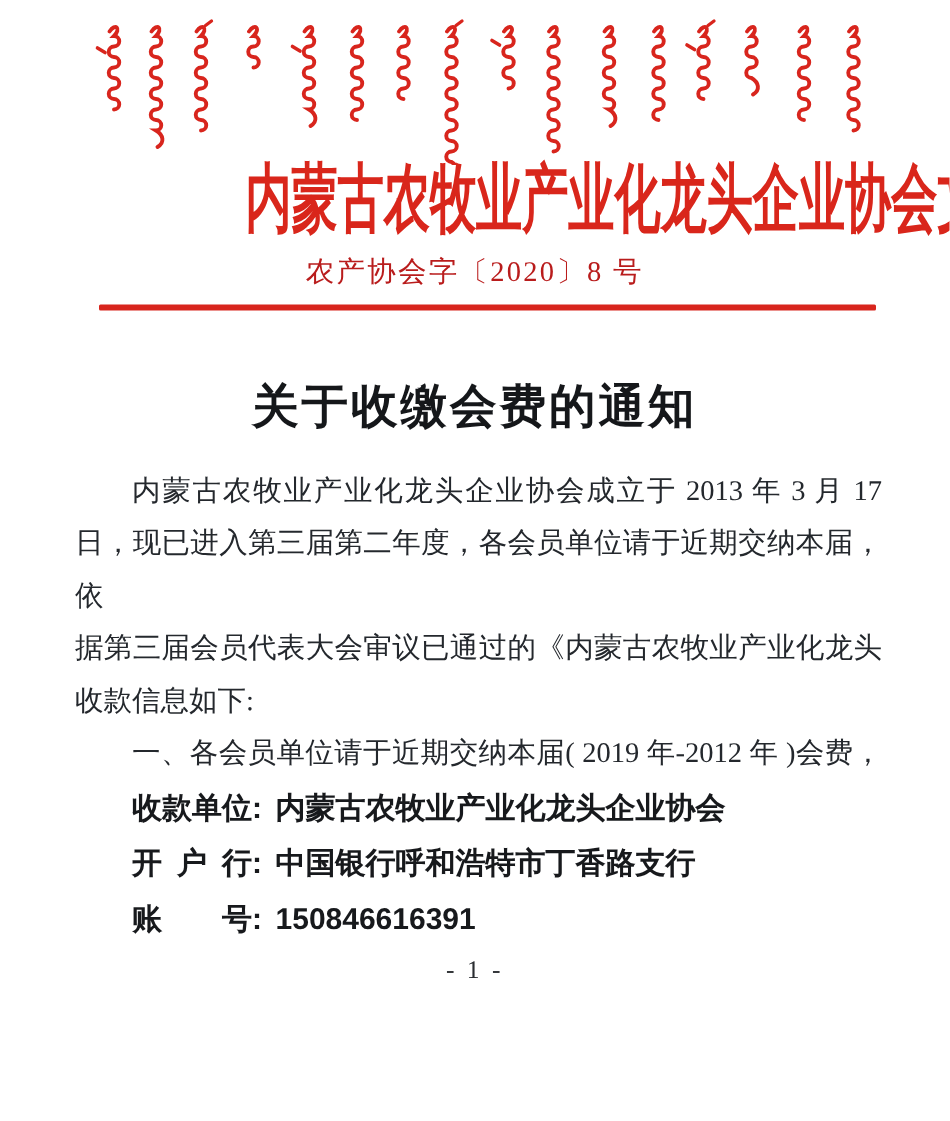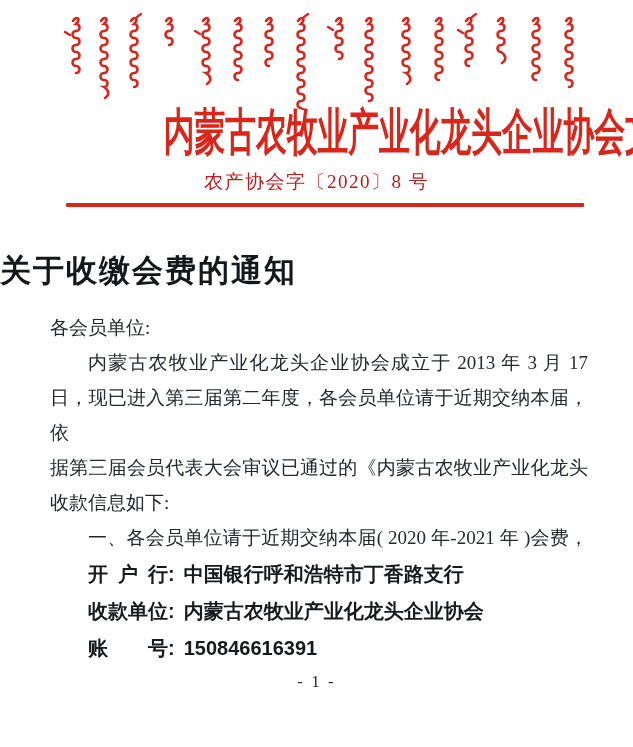--- a/index.html
+++ b/index.html
@@ -18,21 +18,21 @@
     white-space:nowrap;letter-spacing:0px;
   }
   .doc-number{
     margin-top:7px;text-align:center;font-size:19px;line-height:26px;
     color:#b91c1c;letter-spacing:1.5px;
   }
   .red-rule{
     margin:8px 0 0 66px;width:518px;height:3.5px;background:#d8251d;border-radius:1px;
   }
   .doc-title{
-    margin-top:42px;font-size:31px;line-height:44px;
+    margin-top:42px;text-align:center;font-size:31px;line-height:44px;
     font-weight:bold;color:#15171a;letter-spacing:2px;
   }
   .body-block{
     margin:17px 45px 0 50px;width:538px;font-size:19px;line-height:35px;
     color:#24282d;
   }
   .bline{width:538px;}
   .ind{text-indent:2em;}
   .j{text-align:justify;text-align-last:justify;text-justify:inter-character;}
   .bank-block{
@@ -86,34 +86,33 @@
     <span class="org-title-inner">内蒙古农牧业产业化龙头企业协会文件</span>
   </div>
 
   <div class="doc-number">农产协会字〔2020〕8 号</div>
 
   <div class="red-rule"></div>
 
   <div class="doc-title">关于收缴会费的通知</div>
 
   <div class="body-block">
-    <div class="bline">各会员单位:</div>
     <div class="bline ind j">内蒙古农牧业产业化龙头企业协会成立于 2013 年 3 月 17</div>
     <div class="bline j">日，现已进入第三届第二年度，各会员单位请于近期交纳本届，依</div>
     <div class="bline j">据第三届会员代表大会审议已通过的《内蒙古农牧业产业化龙头</div>
     <div class="bline">收款信息如下:</div>
-    <div class="bline ind j">一、各会员单位请于近期交纳本届( 2020 年-2021 年 )会费，</div>
+    <div class="bline ind j">一、各会员单位请于近期交纳本届( 2019 年-2012 年 )会费，</div>
   </div>
 
   <div class="bank-block">
     <div class="bank-row">
-      <span class="bank-label">开户行</span><span class="bank-sep">:</span><span class="bank-value">中国银行呼和浩特市丁香路支行</span>
+      <span class="bank-label">收款单位</span><span class="bank-sep">:</span><span class="bank-value">内蒙古农牧业产业化龙头企业协会</span>
     </div>
     <div class="bank-row">
-      <span class="bank-label">收款单位</span><span class="bank-sep">:</span><span class="bank-value">内蒙古农牧业产业化龙头企业协会</span>
+      <span class="bank-label">开户行</span><span class="bank-sep">:</span><span class="bank-value">中国银行呼和浩特市丁香路支行</span>
     </div>
     <div class="bank-row">
       <span class="bank-label">账号</span><span class="bank-sep">:</span><span class="bank-value">150846616391</span>
     </div>
   </div>
 
   <div class="footer">- 1 -</div>
 
 </div>
 

